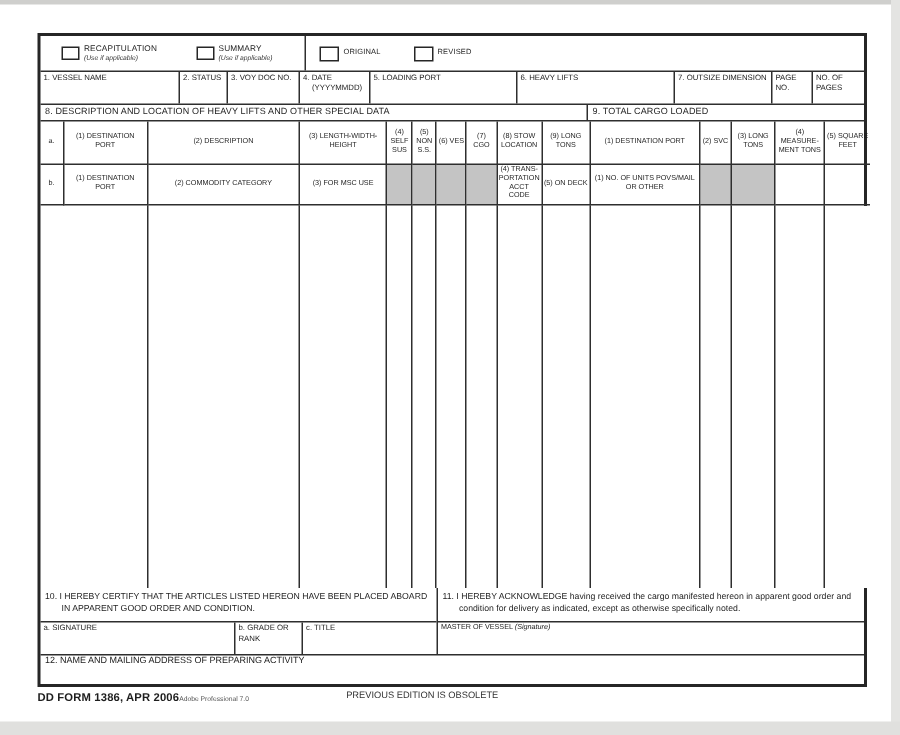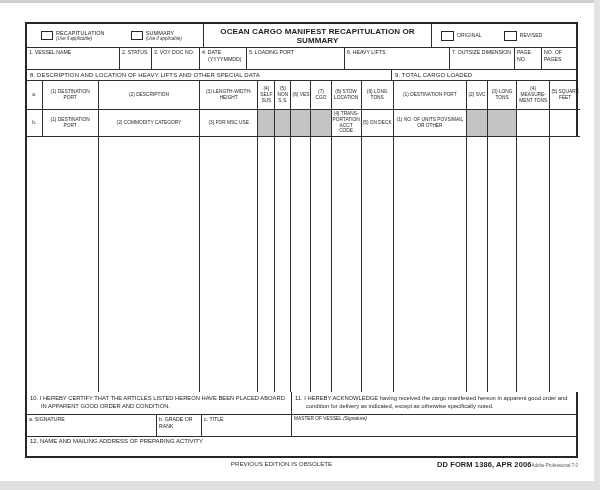--- a/index.html
+++ b/index.html
@@ -74,21 +74,21 @@
   .sigrow .cell { padding:1px 2px; }
   .master { flex:1; padding:1px 2px; font-size:4.8px; color:#222; }
   .master .it { font-style:italic; }
 
   
   .s12 { flex:1; padding:1px 3px; }
   .s12 .lbl { font-size:6px; }
 
   
   .footer { position:absolute; left:25px; top:460px; width:553px;
-            display:flex; justify-content:flex-end; align-items:baseline; }
+            display:flex; justify-content:flex-start; align-items:baseline; }
   .f-left { font-weight:bold; font-size:7.5px; letter-spacing:.1px; }
   .f-center { font-size:6.2px; color:#333; position:absolute; left:0; right:40px; text-align:center; }
   .f-right { font-size:4.5px; color:#555; }
 </style>
 </head>
 <body>
 
 <div class="edge-top"></div>
 <div class="edge-right"></div>
 <div class="edge-bottom"></div>
@@ -105,21 +105,20 @@
         </span>
       </div>
       <div class="chkgrp">
         <span class="chk"></span>
         <span>
           <span class="chklbl">SUMMARY</span>
           <span class="chknote">(Use if applicable)</span>
         </span>
       </div>
     </div>
-    <div class="cell r1-title">OCEAN CARGO MANIFEST RECAPITULATION OR SUMMARY</div>
     <div class="cell r1-orig">
       <div class="chkgrp">
         <span class="chk chk2"></span>
         <span class="chklbl">ORIGINAL</span>
       </div>
       <div class="chkgrp">
         <span class="chk chk2"></span>
         <span class="chklbl">REVISED</span>
       </div>
     </div>

